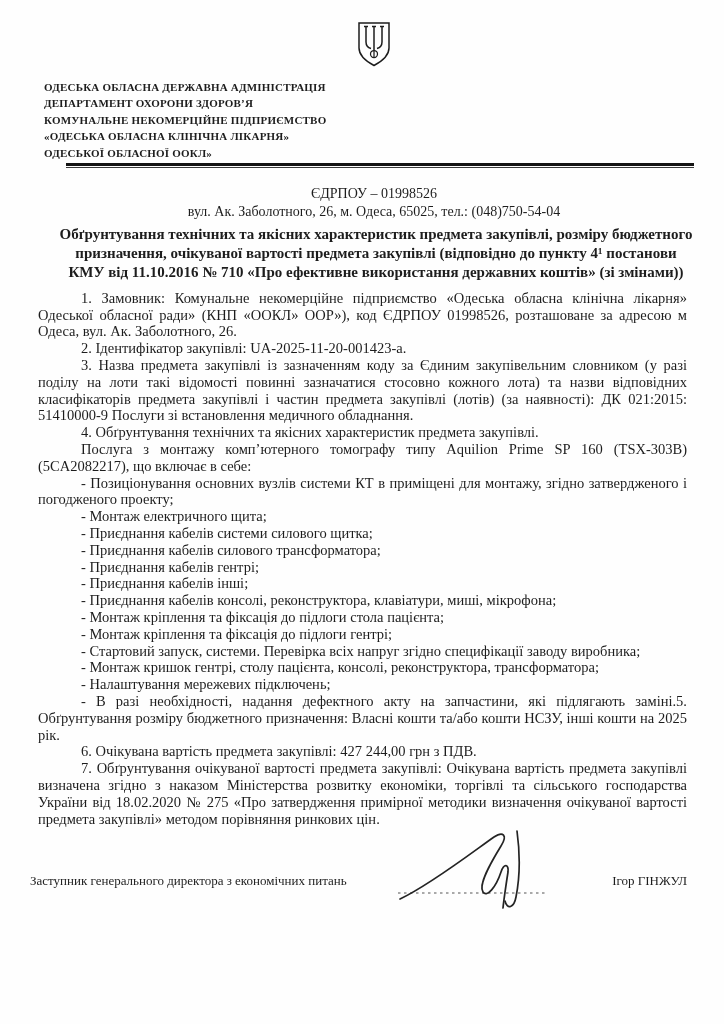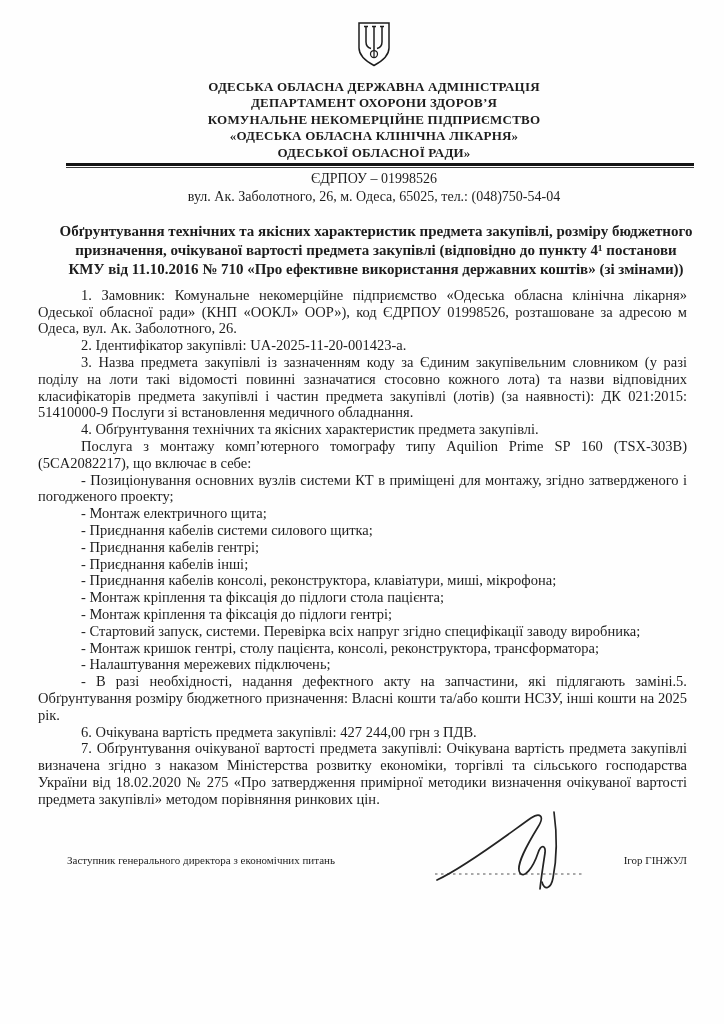--- a/index.html
+++ b/index.html
@@ -8,52 +8,52 @@
     width:724px;height:1024px;
     background:#fefefe;
     font-family:"Liberation Serif","DejaVu Serif",serif;
     color:#1d1d1d;
     overflow:hidden;
     box-sizing:border-box;
   }
   .emblem-wrap{display:flex;justify-content:center;padding-top:21px;}
   .emblem-wrap svg{margin-left:24px;}
   .org{
-    text-align:center;font-weight:bold;
-    font-size:13px;line-height:16.4px;
+    font-weight:bold;
+    font-size:11px;line-height:16.4px;
     margin-top:11px;padding-left:44px;padding-right:20px;
     letter-spacing:.2px;
   }
   .rule{
     margin:2px 30px 0 66px;
     border-top:3px solid #141414;
     border-bottom:1px solid #3a3a3a;
     height:1px;
   }
   .contact{
     text-align:center;font-size:14px;line-height:18.4px;
-    margin-top:2px;padding-left:44px;padding-right:20px;
+    margin-top:17px;padding-left:44px;padding-right:20px;
   }
   .contact .email{text-decoration:underline;}
   .doc-title{
     font-weight:bold;font-size:15px;line-height:19px;
     text-align:center;
-    margin:15px 30px 0 58px;
+    margin:3px 30px 0 58px;
   }
   .body-text{
     margin:8px 37px 0 38px;
     font-size:14.5px;line-height:16.8px;
     text-align:justify;
   }
   .body-text p{margin:0;text-indent:43px;}
   .sig-block{
     position:relative;
-    margin:18px 37px 0 67px;
+    margin:18px 37px 0 30px;
     height:96px;
-    font-size:11px;
+    font-size:13px;
   }
   .sig-position{position:absolute;left:0;top:28px;white-space:nowrap;}
   .sig-name{position:absolute;right:0;top:28px;white-space:nowrap;}
   .sig-script{position:absolute;left:366px;top:-16px;}
 </style>
 </head>
 <body>
 
 <div class="page">
 
@@ -71,41 +71,42 @@
       <circle cx="38" cy="66" r="7" fill="none" stroke="#1c1c1c" stroke-width="2.5"></circle>
       <path d="M38,58 V74" fill="none" stroke="#1c1c1c" stroke-width="2.5"></path>
     </svg>
   </div>
 
   <div class="org">
     <div>ОДЕСЬКА ОБЛАСНА ДЕРЖАВНА АДМІНІСТРАЦІЯ</div>
     <div>ДЕПАРТАМЕНТ ОХОРОНИ ЗДОРОВ’Я</div>
     <div>КОМУНАЛЬНЕ НЕКОМЕРЦІЙНЕ ПІДПРИЄМСТВО</div>
     <div>«ОДЕСЬКА ОБЛАСНА КЛІНІЧНА ЛІКАРНЯ»</div>
-    <div>ОДЕСЬКОЇ ОБЛАСНОЇ РАДИ»</div>
+    <div>ОДЕСЬКОЇ ОБЛАСНОЇ ООКЛ»</div>
   </div>
 
   <div class="rule"></div>
 
   <div class="contact">
     <div>ЄДРПОУ – 01998526</div>
     <div>вул. Ак. Заболотного, 26,  м. Одеса, 65025,  тел.: (048)750-54-04</div>
   </div>
 
   <div class="doc-title">Обґрунтування технічних та якісних характеристик предмета закупівлі, розміру бюджетного призначення, очікуваної вартості предмета закупівлі (відповідно до пункту 4¹ постанови КМУ від 11.10.2016 № 710 «Про ефективне використання державних коштів» (зі змінами))</div>
 
   <div class="body-text">
     <p>1. Замовник: Комунальне некомерційне підприємство «Одеська обласна клінічна лікарня» Одеської обласної ради» (КНП «ООКЛ» ООР»), код ЄДРПОУ 01998526, розташоване за адресою м Одеса, вул. Ак. Заболотного, 26.</p>
     <p>2. Ідентифікатор закупівлі: UA-2025-11-20-001423-а.</p>
     <p>3. Назва предмета закупівлі із зазначенням коду за Єдиним закупівельним словником (у разі поділу на лоти такі відомості повинні зазначатися стосовно кожного лота) та назви відповідних класифікаторів предмета закупівлі і частин предмета закупівлі (лотів) (за наявності): ДК 021:2015: 51410000-9 Послуги зі встановлення медичного обладнання.</p>
     <p>4. Обґрунтування технічних та якісних характеристик предмета закупівлі.</p>
     <p>Послуга з монтажу комп’ютерного томографу типу Aquilion Prime SP 160 (TSX-303B) (5CA2082217), що включає в себе:</p>
     <p>- Позиціонування основних вузлів системи КТ в приміщені для монтажу, згідно затвердженого і погодженого проекту;</p>
     <p>- Монтаж електричного щита;</p>
     <p>- Приєднання кабелів системи силового щитка;</p>
+    <p>- Приєднання кабелів силового трансформатора;</p>
     <p>- Приєднання кабелів гентрі;</p>
     <p>- Приєднання кабелів інші;</p>
     <p>- Приєднання кабелів консолі, реконструктора, клавіатури, миші, мікрофона;</p>
     <p>- Монтаж кріплення та фіксація до підлоги стола пацієнта;</p>
     <p>- Монтаж кріплення та фіксація до підлоги гентрі;</p>
     <p>- Стартовий запуск, системи. Перевірка всіх напруг згідно специфікації заводу виробника;</p>
     <p>- Монтаж кришок гентрі, столу пацієнта, консолі, реконструктора, трансформатора;</p>
     <p>- Налаштування мережевих підключень;</p>
     <p>- В разі необхідності, надання дефектного акту на запчастини, які підлягають заміні.5. Обґрунтування розміру бюджетного призначення: Власні кошти та/або кошти НСЗУ, інші кошти на 2025 рік.</p>
     <p>6. Очікувана вартість предмета закупівлі: 427 244,00 грн з ПДВ.</p>

